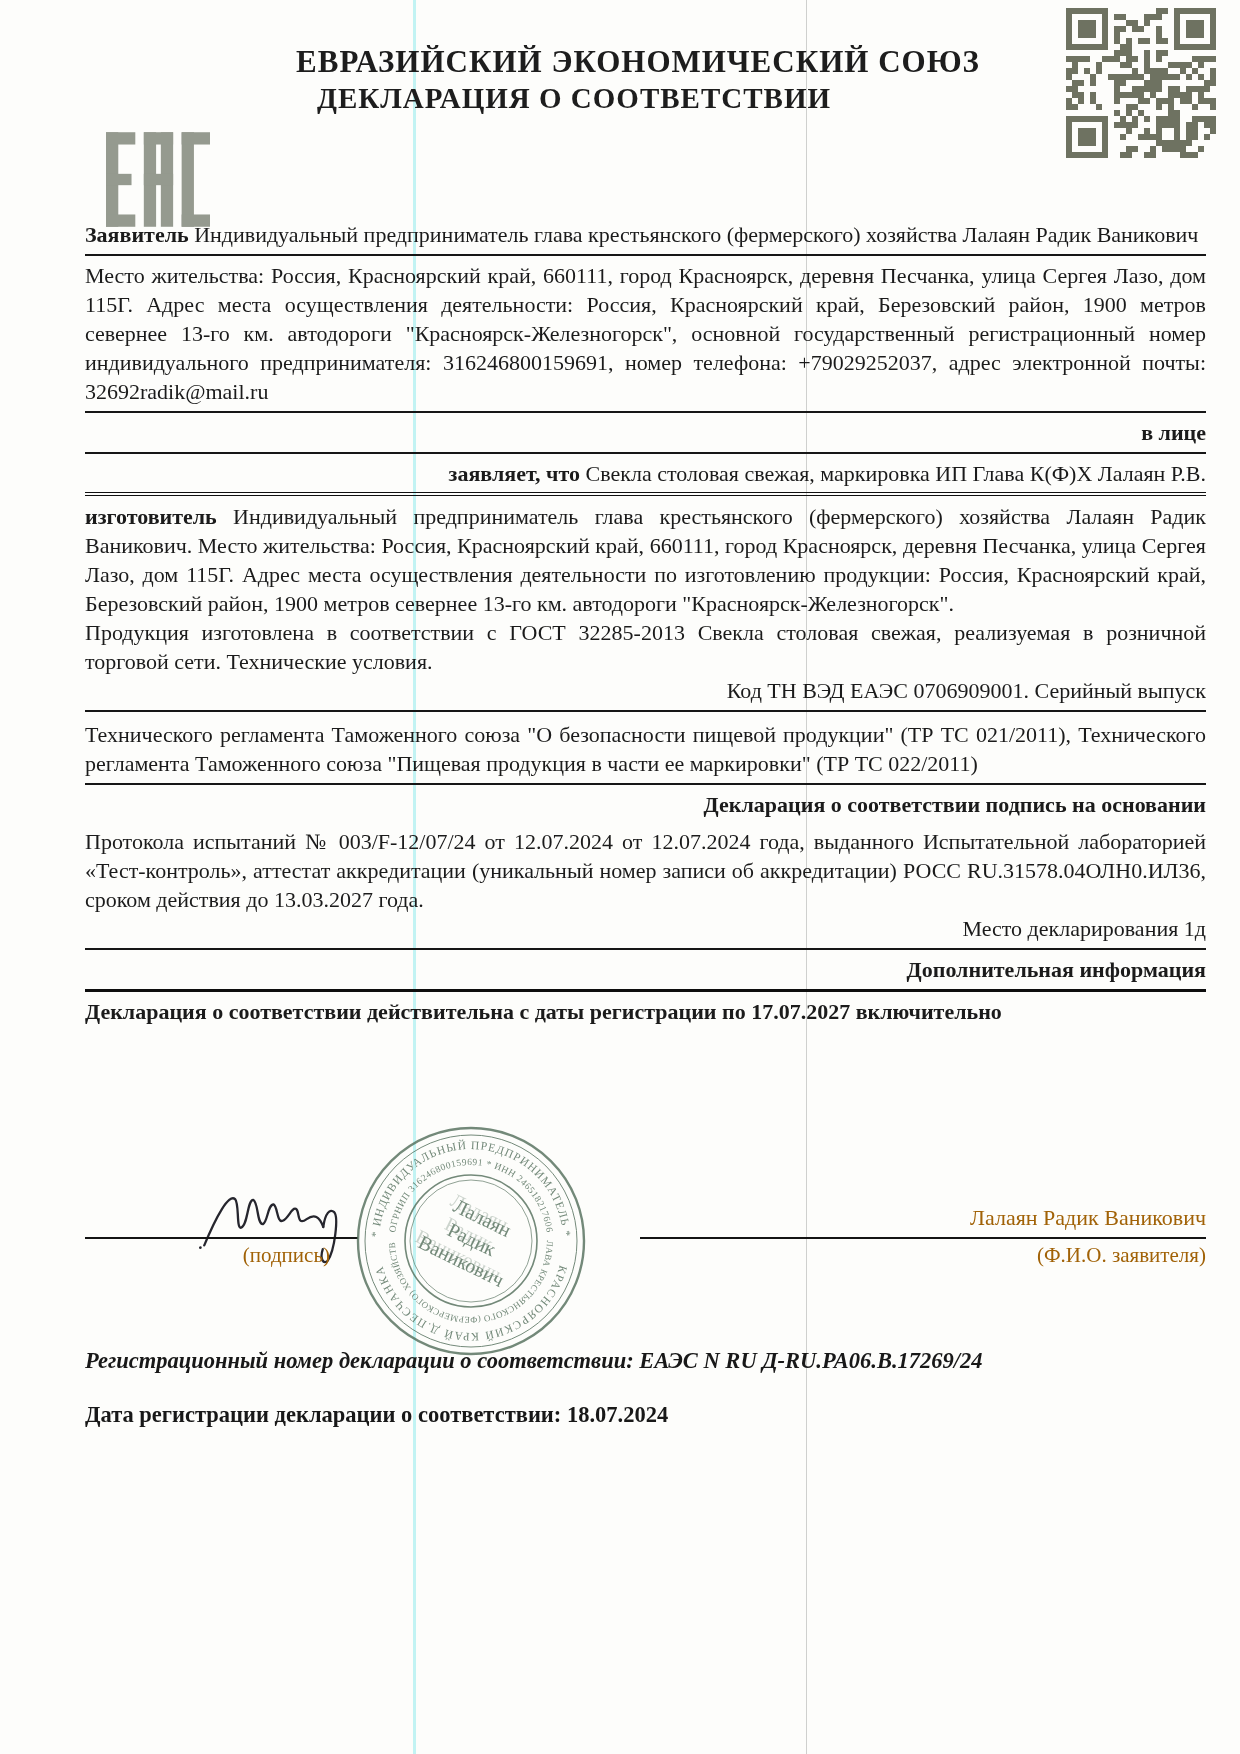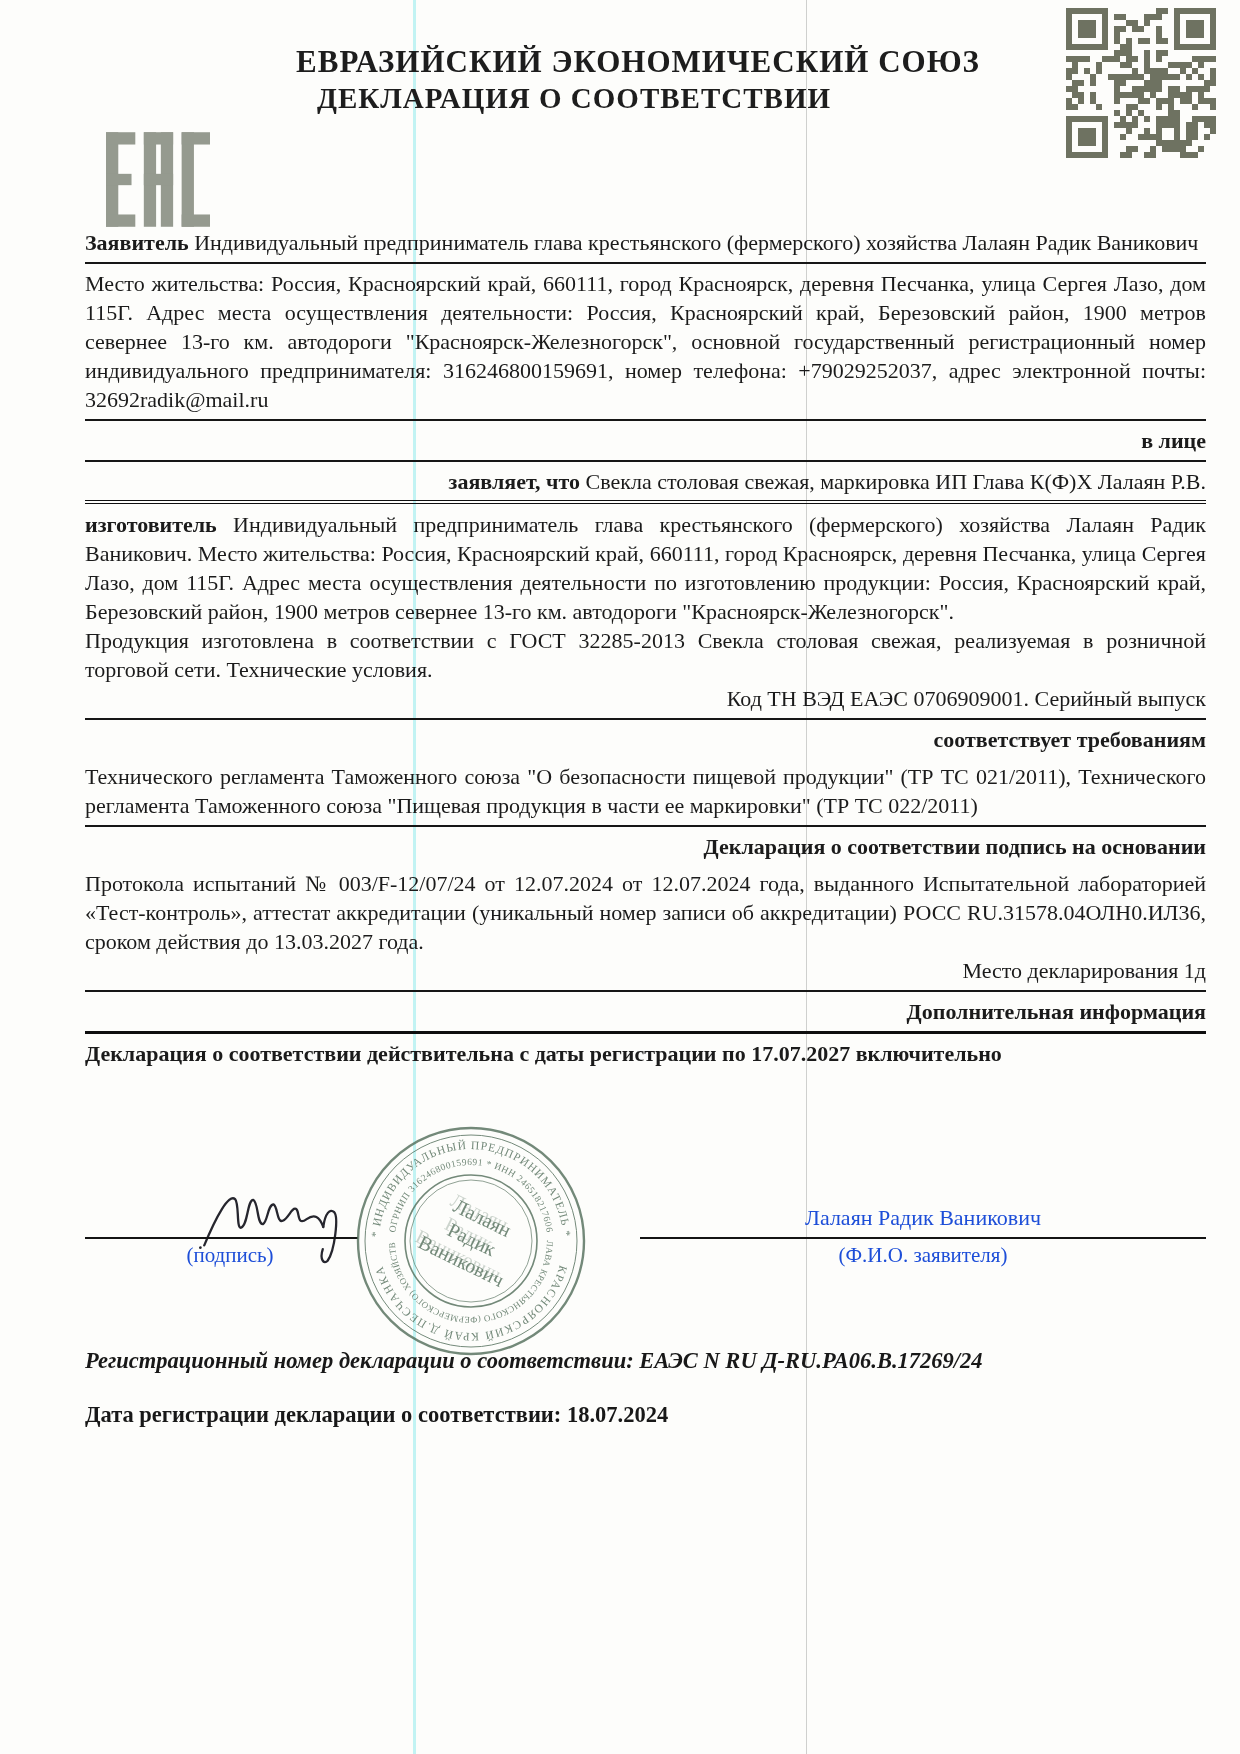--- a/index.html
+++ b/index.html
@@ -17,36 +17,36 @@
   
   .title{position:absolute;left:0;width:1240px;text-align:center;
     font-weight:bold;color:#1d1d1d;letter-spacing:1px;}
   .title.l1{top:44px;font-size:31px;transform:translateX(18px);}
   .title.l2{top:82px;font-size:29px;transform:translateX(-46px);}
 
   .eac{position:absolute;left:106px;top:131px;}
   .qr{position:absolute;left:1066px;top:8px;}
 
   
-  .content{position:absolute;left:85px;top:228px;width:1121px;
+  .content{position:absolute;left:85px;top:220px;width:1121px;
     font-size:22px;line-height:29px;}
   .content p{margin:0;text-align:justify;}
   .content p.nj{text-align:right;}
   .rule{border:0;border-top:2px solid #161616;margin:5px 0 5px 0;}
   .rule.thick{border-top:4px double #101010;margin:4px 0 6px 0;}
   .rule.bold{border-top:3px solid #0e0e0e;}
   b{font-weight:bold;}
   .mt8{margin-top:8px !important;}
   .validity{font-weight:bold;margin-top:2px !important;text-align:left !important;}
 
   
   .sig-line{position:absolute;height:0;border-top:2px solid #141414;}
   .sig-line.left{left:85px;top:1237px;width:273px;}
   .sig-line.right{left:640px;top:1237px;width:566px;}
-  .sig-caption{position:absolute;font-size:21px;text-align:center;color:#1d4ed8;}
+  .sig-caption{position:absolute;font-size:21px;text-align:right;color:#a16207;}
   .cap-podpis{left:130px;top:1243px;width:200px;}
   .fio-name{left:640px;top:1205px;width:566px;font-size:22px;}
   .cap-fio{left:640px;top:1243px;width:566px;}
   .signature-svg{position:absolute;left:195px;top:1178px;}
 
   
   .stamp{position:absolute;left:350px;top:1120px;width:242px;height:242px;opacity:.82;}
 
   
   .reg-line{position:absolute;left:85px;width:1121px;font-size:22.5px;font-weight:bold;color:#181818;}
@@ -319,21 +319,20 @@
     <p>Место жительства: Россия, Красноярский край, 660111, город Красноярск, деревня Песчанка, улица Сергея Лазо, дом 115Г. Адрес места осуществления деятельности: Россия, Красноярский край, Березовский район, 1900 метров севернее 13-го км. автодороги "Красноярск-Железногорск", основной государственный регистрационный номер индивидуального предпринимателя: 316246800159691, номер телефона: +79029252037, адрес электронной почты: 32692radik@mail.ru</p>
     <div class="rule"></div>
     <p class="nj"><b>в лице</b></p>
     <div class="rule"></div>
     <p class="nj"><b>заявляет, что</b> <span>Свекла столовая свежая, маркировка ИП Глава К(Ф)Х Лалаян Р.В.</span></p>
     <div class="rule thick"></div>
     <p><b>изготовитель</b> <span>Индивидуальный предприниматель глава крестьянского (фермерского) хозяйства Лалаян Радик Ваникович. Место жительства: Россия, Красноярский край, 660111, город Красноярск, деревня Песчанка, улица Сергея Лазо, дом 115Г. Адрес места осуществления деятельности по изготовлению продукции: Россия, Красноярский край, Березовский район, 1900 метров севернее 13-го км. автодороги "Красноярск-Железногорск".</span></p>
     <p>Продукция изготовлена в соответствии с ГОСТ 32285-2013 Свекла столовая свежая, реализуемая в розничной торговой сети. Технические условия.</p>
     <p class="nj">Код ТН ВЭД ЕАЭС 0706909001. Серийный выпуск</p>
     <div class="rule"></div>
-    <p class="nj"><b>соответствует требованиям</b></p>
     <p class="mt8">Технического регламента Таможенного союза "О безопасности пищевой продукции" (ТР ТС 021/2011), Технического регламента Таможенного союза "Пищевая продукция в части ее маркировки" (ТР ТС 022/2011)</p>
     <div class="rule"></div>
     <p class="nj"><b>Декларация о соответствии подпись на основании</b></p>
     <p class="mt8">Протокола испытаний № 003/F-12/07/24 от 12.07.2024 от 12.07.2024 года, выданного Испытательной лабораторией «Тест-контроль», аттестат аккредитации (уникальный номер записи об аккредитации) РОСС RU.31578.04ОЛН0.ИЛ36, сроком действия до 13.03.2027 года.</p>
     <p class="nj">Место декларирования 1д</p>
     <div class="rule"></div>
     <p class="nj"><b>Дополнительная информация</b></p>
     <div class="rule bold"></div>
     <p class="nj validity">Декларация о соответствии действительна с даты регистрации по 17.07.2027 включительно</p>
   </div>

